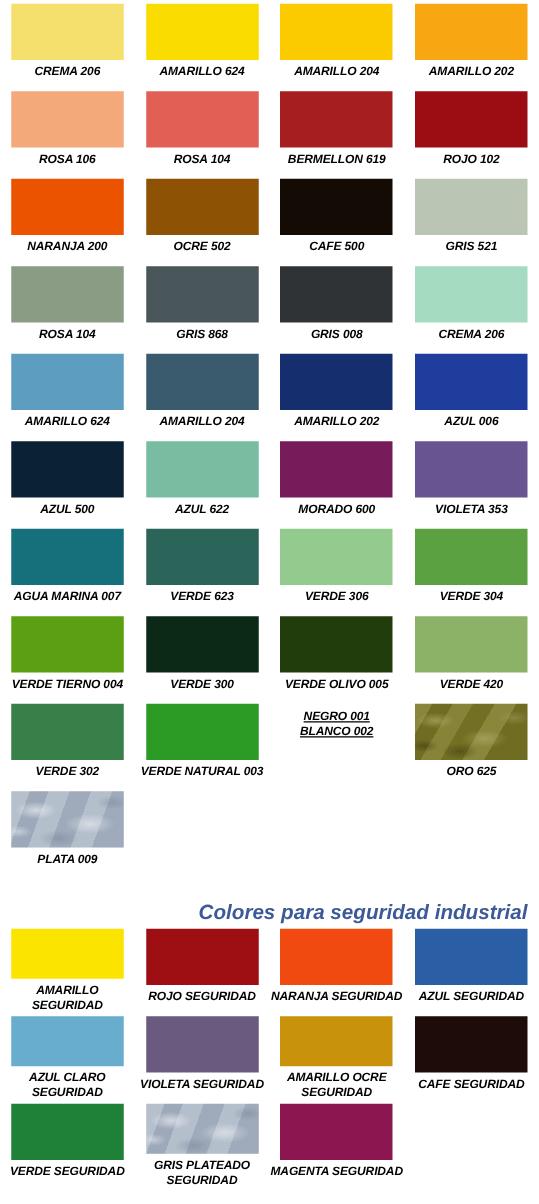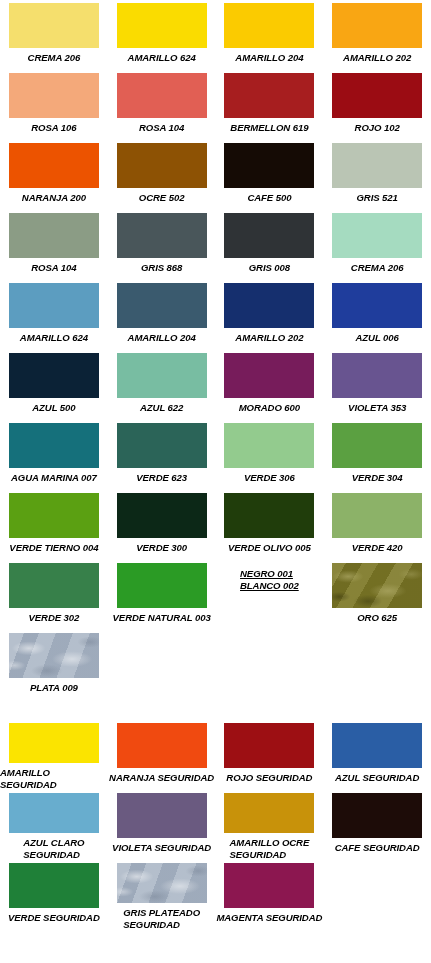--- a/index.html
+++ b/index.html
@@ -56,21 +56,21 @@
       radial-gradient(ellipse 22px 9px at 42% 84%, rgba(118,130,148,.45), rgba(0,0,0,0) 72%),
       radial-gradient(ellipse 16px 7px at 6% 72%, rgba(255,255,255,.40), rgba(0,0,0,0) 70%),
       linear-gradient(110deg, rgba(255,255,255,.16) 0 14%, rgba(90,104,124,.14) 14% 28%, rgba(255,255,255,.14) 28% 44%, rgba(90,104,124,.12) 44% 60%, rgba(255,255,255,.14) 60% 76%, rgba(90,104,124,.12) 76% 100%);
   }
   .label {
     margin-top: 4px;
     font-size: 9.6px;
     font-weight: bold;
     font-style: italic;
     color: #000000;
-    text-align: left;
+    text-align: center;
     line-height: 11.5px;
     letter-spacing: -0.1px;
     white-space: pre-line;
   }
   .cell.textonly { justify-content: flex-start; padding-top: 8px; text-decoration: underline; }
   .cell.textonly .label { margin-top: 0; }
 
   #section-title {
     text-align: right;
     padding-right: 9px;
@@ -234,33 +234,34 @@
         <div class="label">ORO 625</div>
       </div>
       <div class="cell">
         <div class="chip tex-plata"></div>
         <div class="label">PLATA 009</div>
       </div>
     </div>
 
   <div class="gap" style="height:20px"></div>
 
+  <div id="section-title">Colores para seguridad industrial</div>
 
   <div class="grid" id="safety-grid">
       <div class="cell">
         <div class="chip" style="background: rgb(251, 228, 0);"></div>
         <div class="label">AMARILLO SEGURIDAD</div>
       </div>
       <div class="cell">
+        <div class="chip" style="background: rgb(157, 15, 19);"></div>
+        <div class="label">ROJO SEGURIDAD</div>
+      </div>
+      <div class="cell">
         <div class="chip" style="background: rgb(240, 74, 16);"></div>
         <div class="label">NARANJA SEGURIDAD</div>
-      </div>
-      <div class="cell">
-        <div class="chip" style="background: rgb(157, 15, 19);"></div>
-        <div class="label">ROJO SEGURIDAD</div>
       </div>
       <div class="cell">
         <div class="chip" style="background: rgb(42, 94, 165);"></div>
         <div class="label">AZUL SEGURIDAD</div>
       </div>
       <div class="cell">
         <div class="chip" style="background: rgb(104, 173, 206);"></div>
         <div class="label">AZUL CLARO
 SEGURIDAD</div>
       </div>

